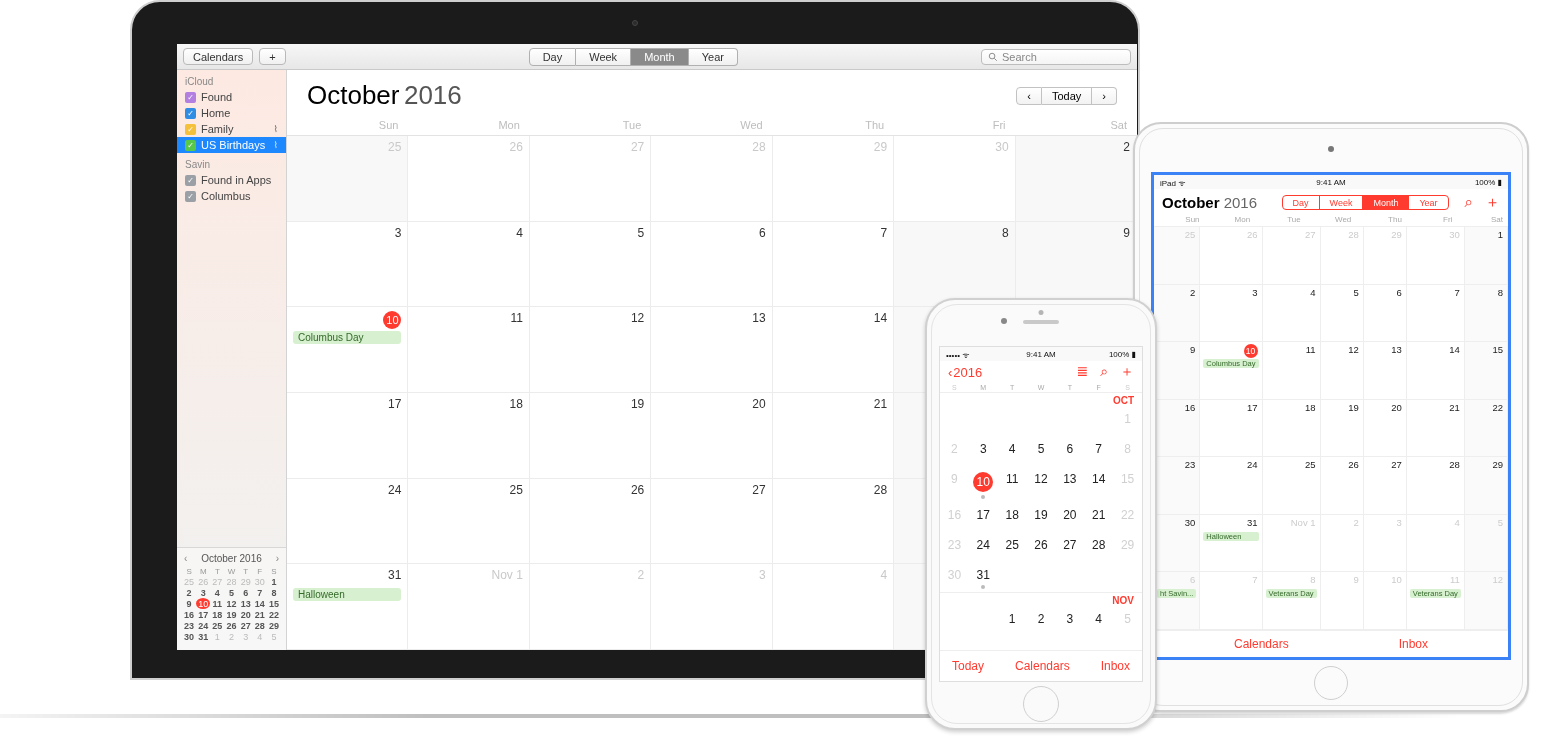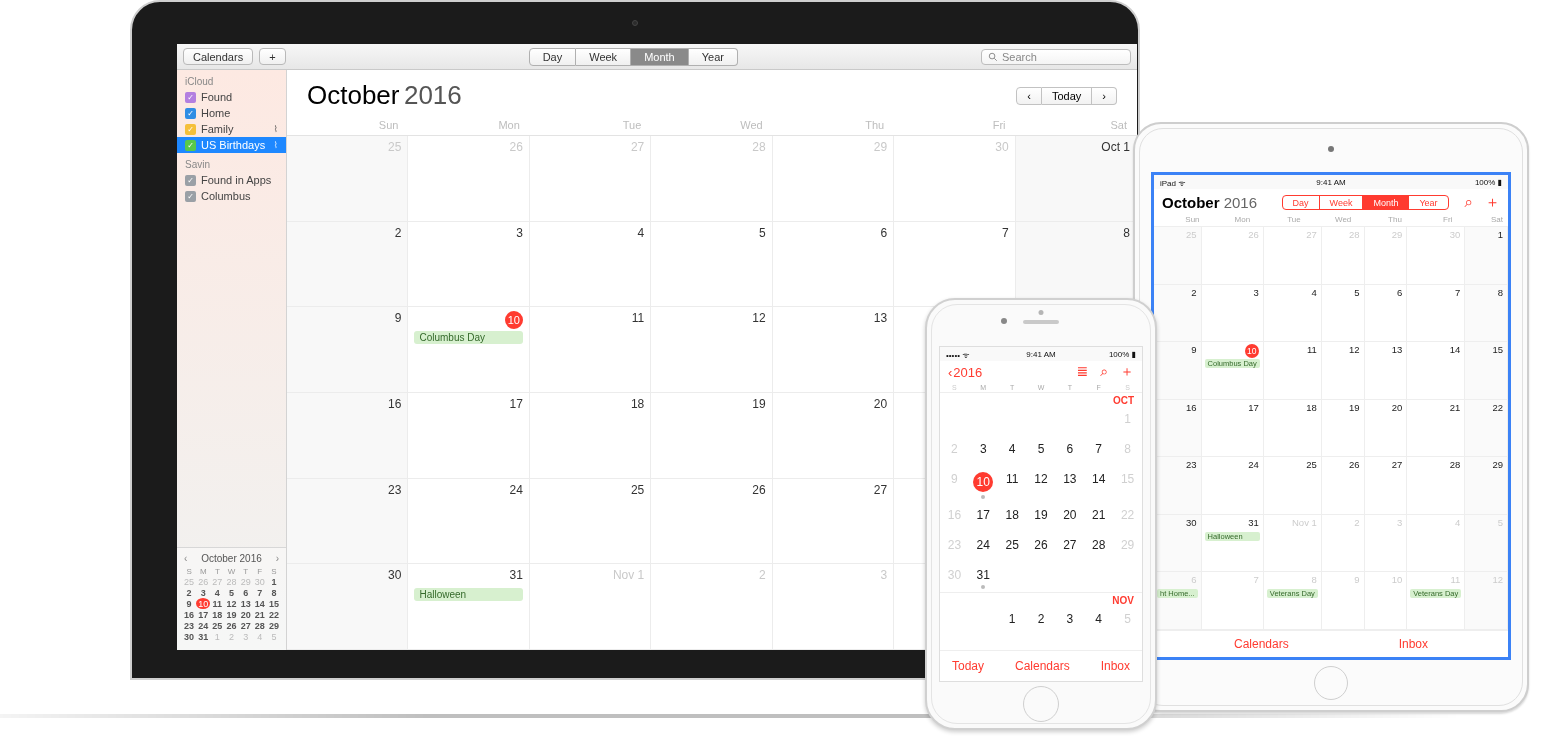--- a/index.html
+++ b/index.html
@@ -373,23 +373,20 @@
               <div class="cell dim">
                 <div class="num">28</div>
               </div>
               <div class="cell dim">
                 <div class="num">29</div>
               </div>
               <div class="cell dim">
                 <div class="num">30</div>
               </div>
               <div class="cell weekend">
-                <div class="num">Oct 1</div>
-              </div>
-              <div class="cell weekend">
                 <div class="num">2</div>
               </div>
               <div class="cell">
                 <div class="num">3</div>
               </div>
               <div class="cell">
                 <div class="num">4</div>
               </div>
               <div class="cell">
                 <div class="num">5</div>
@@ -656,21 +653,21 @@
           <div class="n">3</div>
         </div>
         <div class="c dim">
           <div class="n">4</div>
         </div>
         <div class="c weekend dim">
           <div class="n">5</div>
         </div>
         <div class="c weekend dim">
           <div class="n">6</div>
-          <div class="ev">ht Home...</div>
+          <div class="ev">ht Savin...</div>
         </div>
         <div class="c dim">
           <div class="n">7</div>
         </div>
         <div class="c dim">
           <div class="n">8</div>
           <div class="ev">Veterans Day</div>
         </div>
         <div class="c dim">
           <div class="n">9</div>

